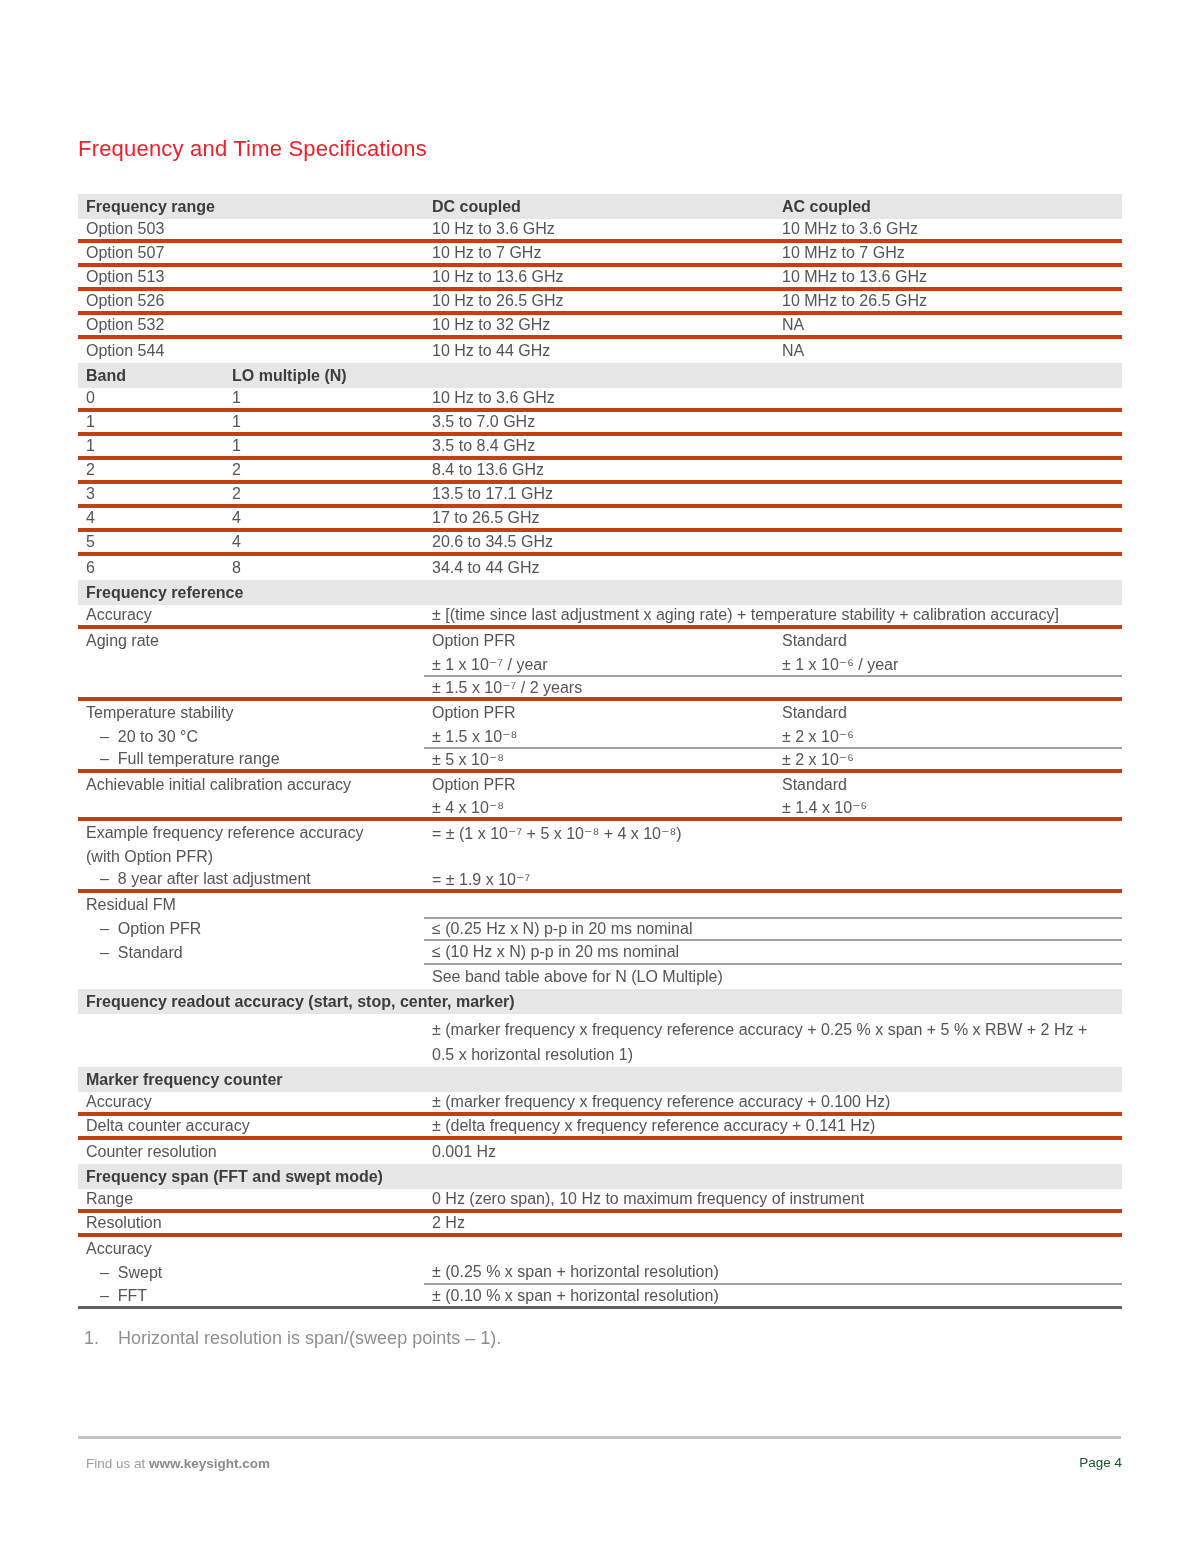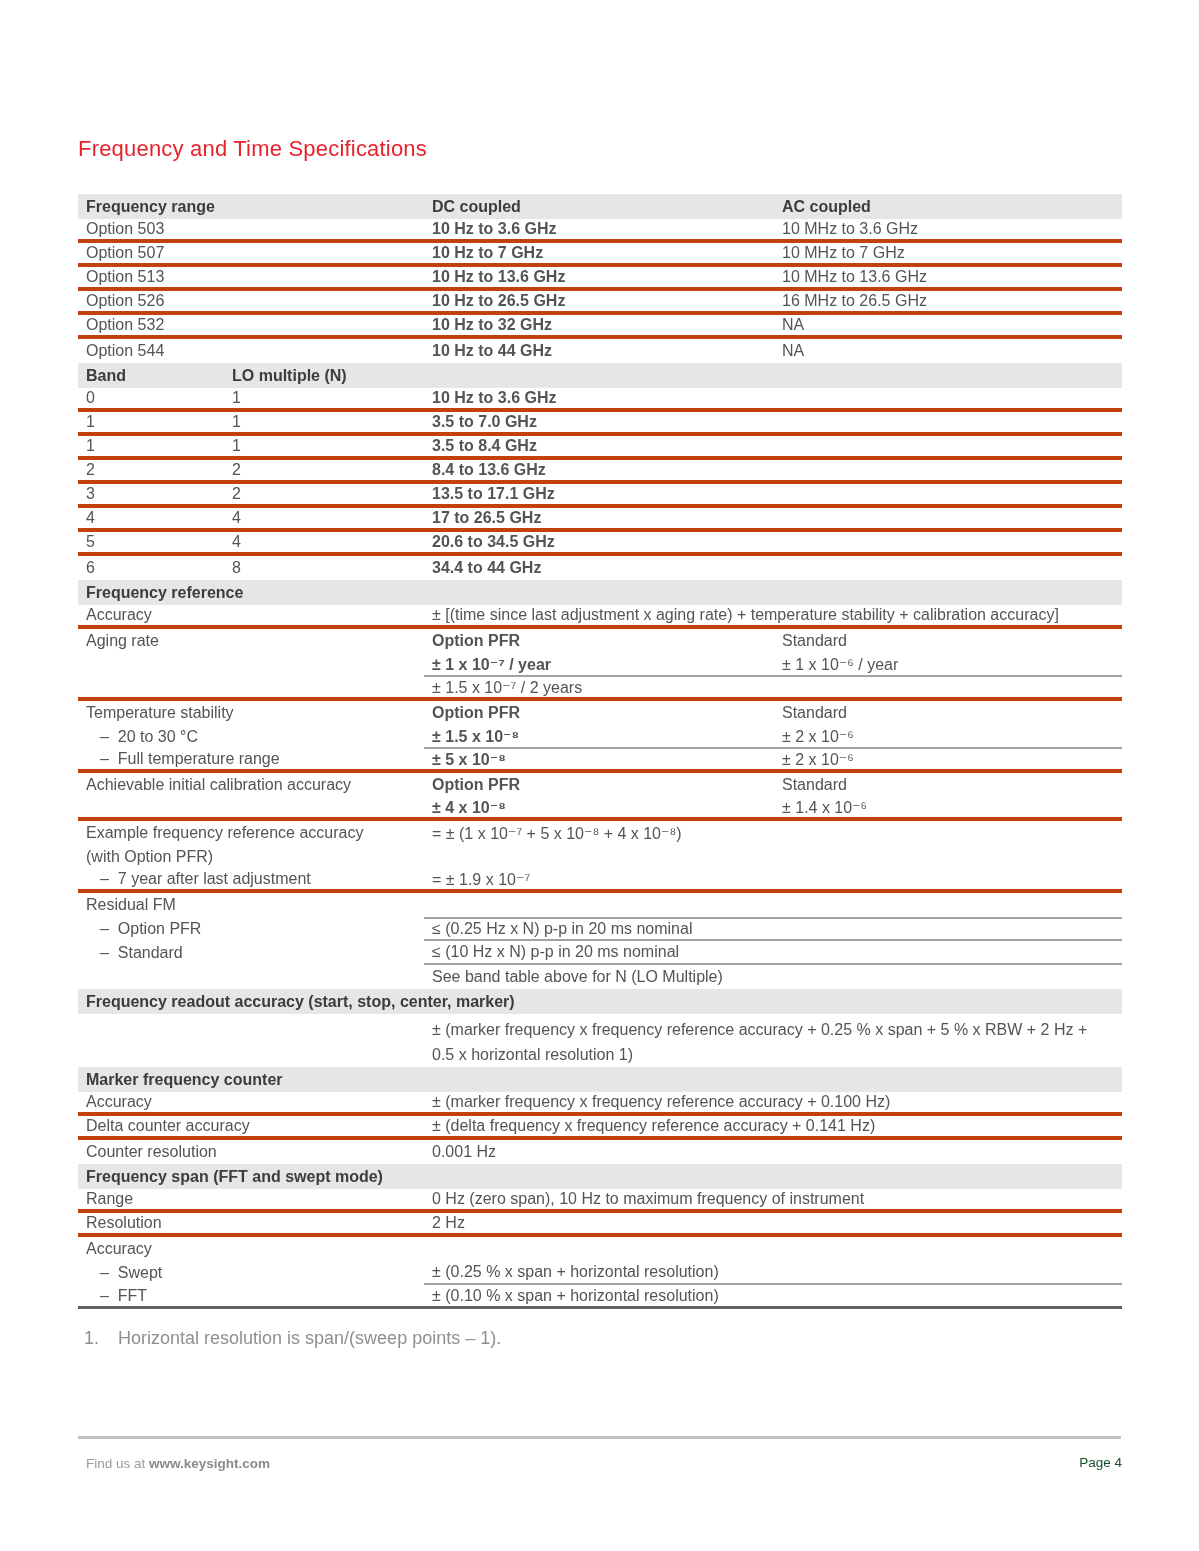--- a/index.html
+++ b/index.html
@@ -23,21 +23,21 @@
   .row { display: flex; width: 100%; min-height: 24px; }
   .row > div {
     display: flex; align-items: center;
     padding-left: 8px; white-space: pre-wrap;
   }
   .sec { background: #e6e6e6; min-height: 25px; }
   .sec > div, .b { font-weight: bold; color: #3c3c3c; }
   .c1  { width: 146px; flex: none; }
   .c2  { width: 200px; flex: none; text-align: right; }
   .c12 { width: 346px; flex: none; }
-  .c3  { width: 350px; flex: none; font-weight: bold; }
+  .c3  { width: 350px; flex: none; }
   .c4  { flex: 1; }
   .cfill { flex: 1; }
   .cfull { flex: 1; }
   .ind { padding-left: 22px !important; }
   .lb  { border-bottom: 4px solid #c2410c; }
   .pb  { border-bottom: 2px solid #a2a2a2; }
   .pt  { border-top: 2px solid #a2a2a2; }
   .end { border-bottom: 3px solid #616161; }
   .ml  { display: block !important; line-height: 25px; padding-top: 3px; max-width: 676px; min-height: 52px; }
   .footnote {
@@ -82,21 +82,21 @@
     <div class="c4">10 MHz to 7 GHz</div>
   </div>
   <div class="row lb">
     <div class="c12">Option 513</div>
     <div class="c3">10 Hz to 13.6 GHz</div>
     <div class="c4">10 MHz to 13.6 GHz</div>
   </div>
   <div class="row lb">
     <div class="c12">Option 526</div>
     <div class="c3">10 Hz to 26.5 GHz</div>
-    <div class="c4">16 MHz to 26.5 GHz</div>
+    <div class="c4">10 MHz to 26.5 GHz</div>
   </div>
   <div class="row lb">
     <div class="c12">Option 532</div>
     <div class="c3">10 Hz to 32 GHz</div>
     <div class="c4">NA</div>
   </div>
   <div class="row">
     <div class="c12">Option 544</div>
     <div class="c3">10 Hz to 44 GHz</div>
     <div class="c4">NA</div>
@@ -196,21 +196,21 @@
   </div>
   <div class="row">
     <div class="c12">Example frequency reference accuracy</div>
     <div class="cfill">= ± (1 x 10⁻⁷ + 5 x 10⁻⁸ + 4 x 10⁻⁸)</div>
   </div>
   <div class="row">
     <div class="c12">(with Option PFR)</div>
     <div class="cfill"></div>
   </div>
   <div class="row lb">
-    <div class="c12 ind">–  7 year after last adjustment</div>
+    <div class="c12 ind">–  8 year after last adjustment</div>
     <div class="cfill">= ± 1.9 x 10⁻⁷</div>
   </div>
   <div class="row">
     <div class="c12">Residual FM</div>
     <div class="cfill"></div>
   </div>
   <div class="row">
     <div class="c12 ind">–  Option PFR</div>
     <div class="cfill pt pb">≤ (0.25 Hz x N) p-p in 20 ms nominal</div>
   </div>

